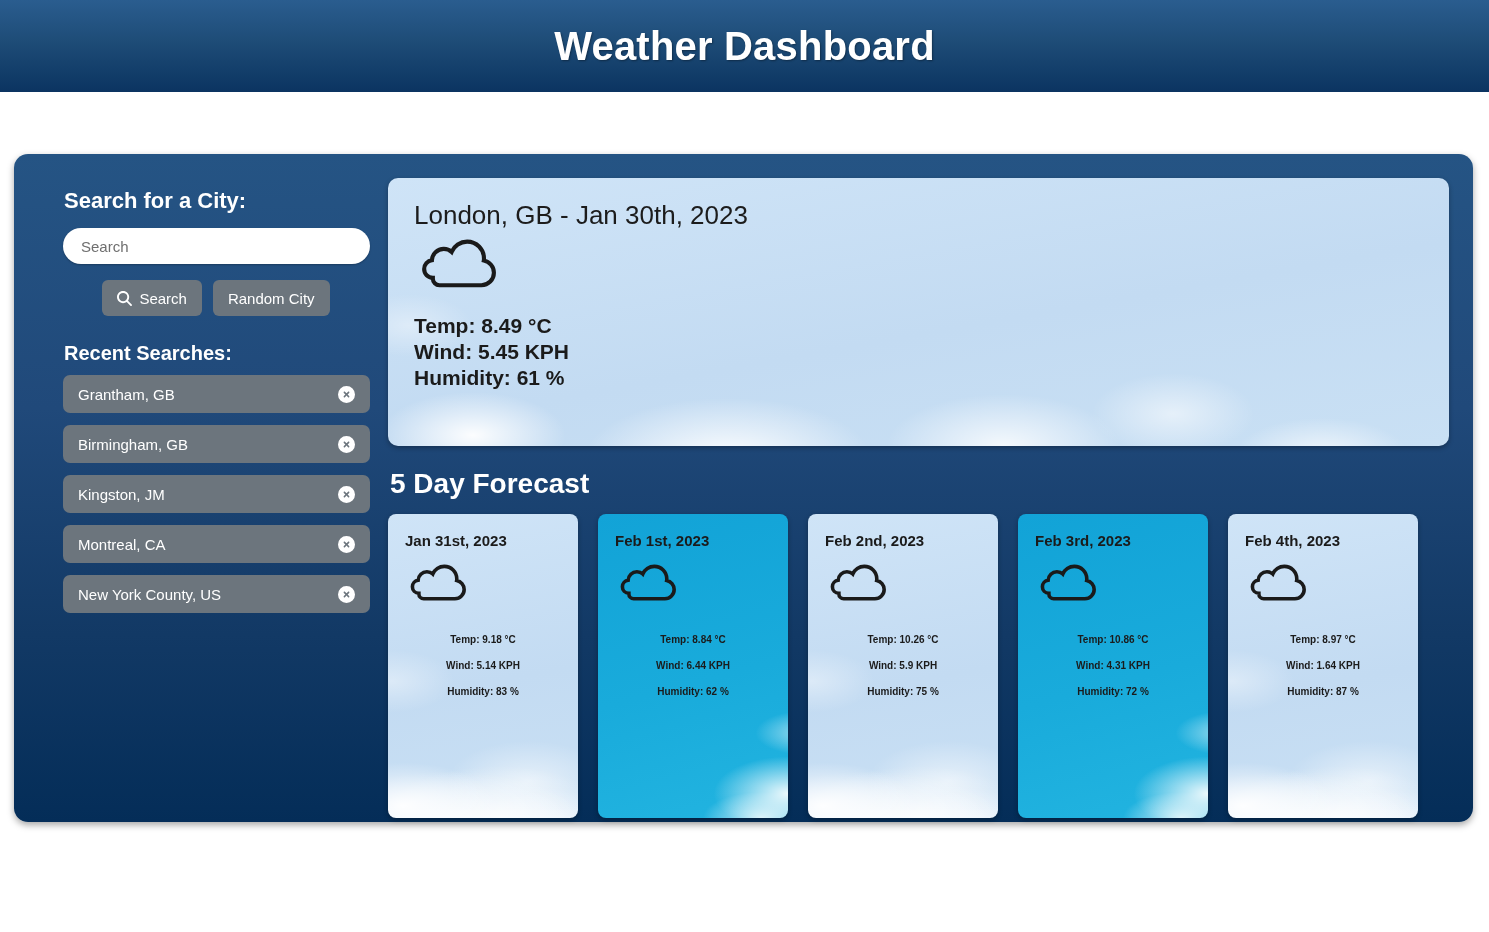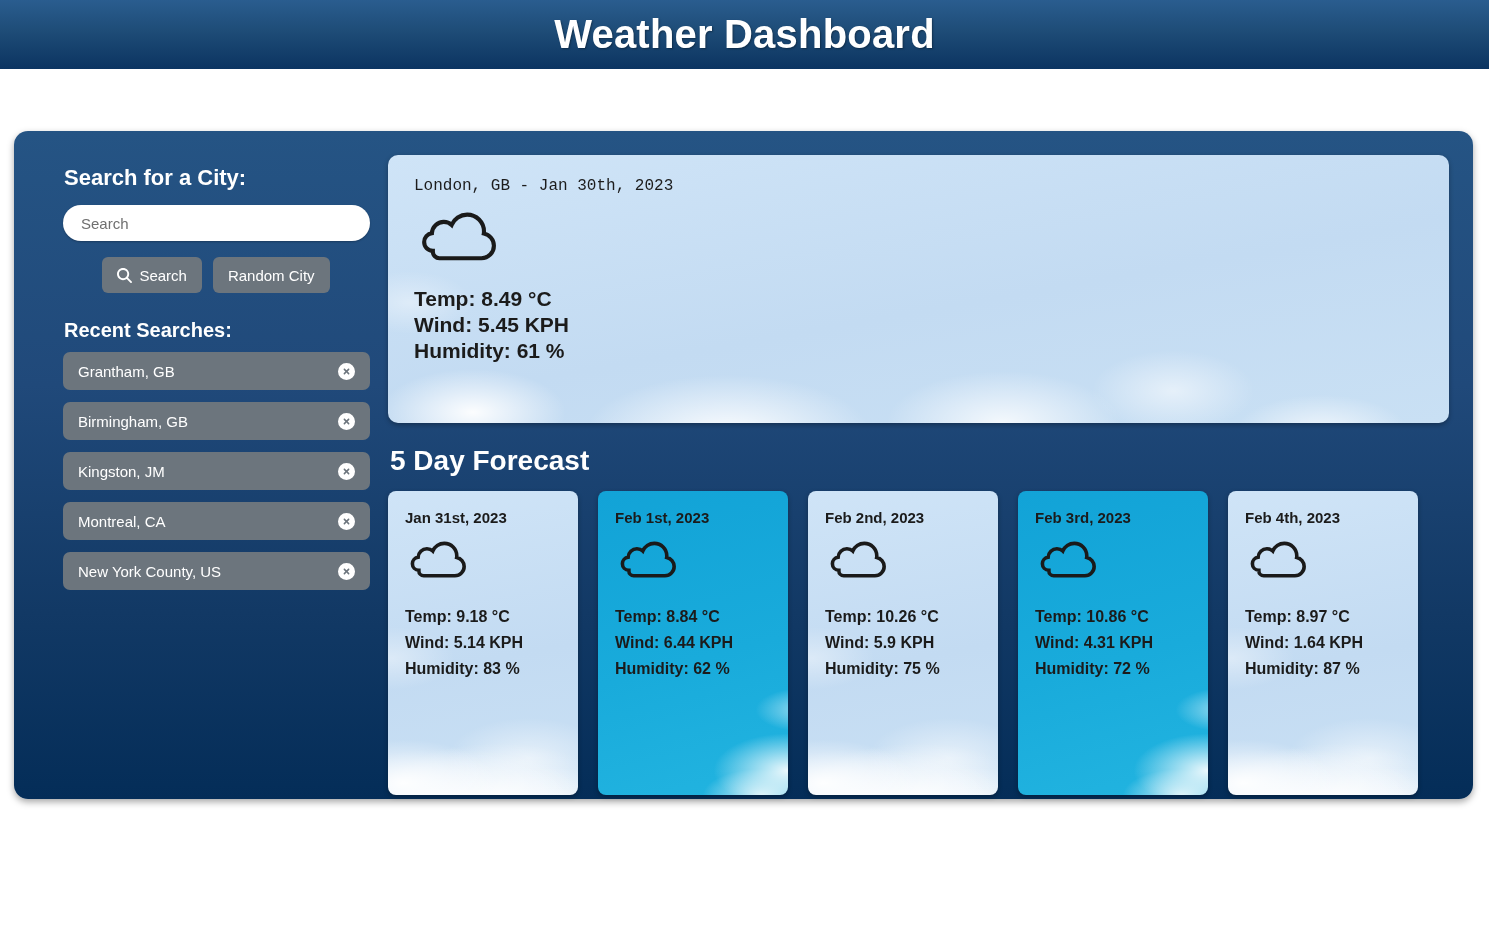--- a/index.html
+++ b/index.html
@@ -7,21 +7,21 @@
     margin: 0; padding: 0;
     width: 1489px; height: 932px;
     background: #ffffff;
     font-family: "Liberation Sans", sans-serif;
     overflow: hidden;
   }
 
   
   .app-header {
     width: 1489px;
-    height: 69px;
+    height: 92px;
     background: linear-gradient(180deg, #2a5d8f 0%, #1e4c77 45%, #0b3461 100%);
     display: flex;
     align-items: center;
     justify-content: center;
   }
   .app-title {
     color: #ffffff;
     font-size: 40px;
     font-weight: bold;
     letter-spacing: 0.2px;
@@ -155,25 +155,24 @@
 
   .current-card {
     height: 268px;
     border-radius: 10px;
     padding: 22px 26px;
     box-shadow: 0 2px 5px rgba(0,0,0,0.3);
     position: relative;
     overflow: hidden;
   }
   .current-title {
-    font-size: 16px;
+    font-size: 26px;
     color: #1c1c1c;
     font-weight: normal;
-    margin: 0 0 15px 0;
-    font-family: Liberation Mono, monospace;
+    margin: 0 0 6px 0;
   }
   .icon-wrap { margin: 6px 0 8px 0; }
   .stats { margin-top: 10px; }
   .stat-line {
     font-size: 21px;
     font-weight: bold;
     color: #1b1b1b;
     line-height: 26px;
   }
 
@@ -198,24 +197,25 @@
     position: relative;
   }
   .fc-date {
     font-size: 15px;
     font-weight: bold;
     color: #1b1b1b;
     margin-bottom: 14px;
   }
   .fc-icon { margin-bottom: 14px; }
   .fc-stat {
-    font-size: 16px;
+    font-size: 10px;
     font-weight: bold;
     color: #1b1b1b;
     line-height: 26px;
+    text-align: center;
   }
 </style>
 </head>
 <body>
 
 <header class="app-header">
   <h1 class="app-title">Weather Dashboard</h1>
 </header>
 
 <div class="page">

